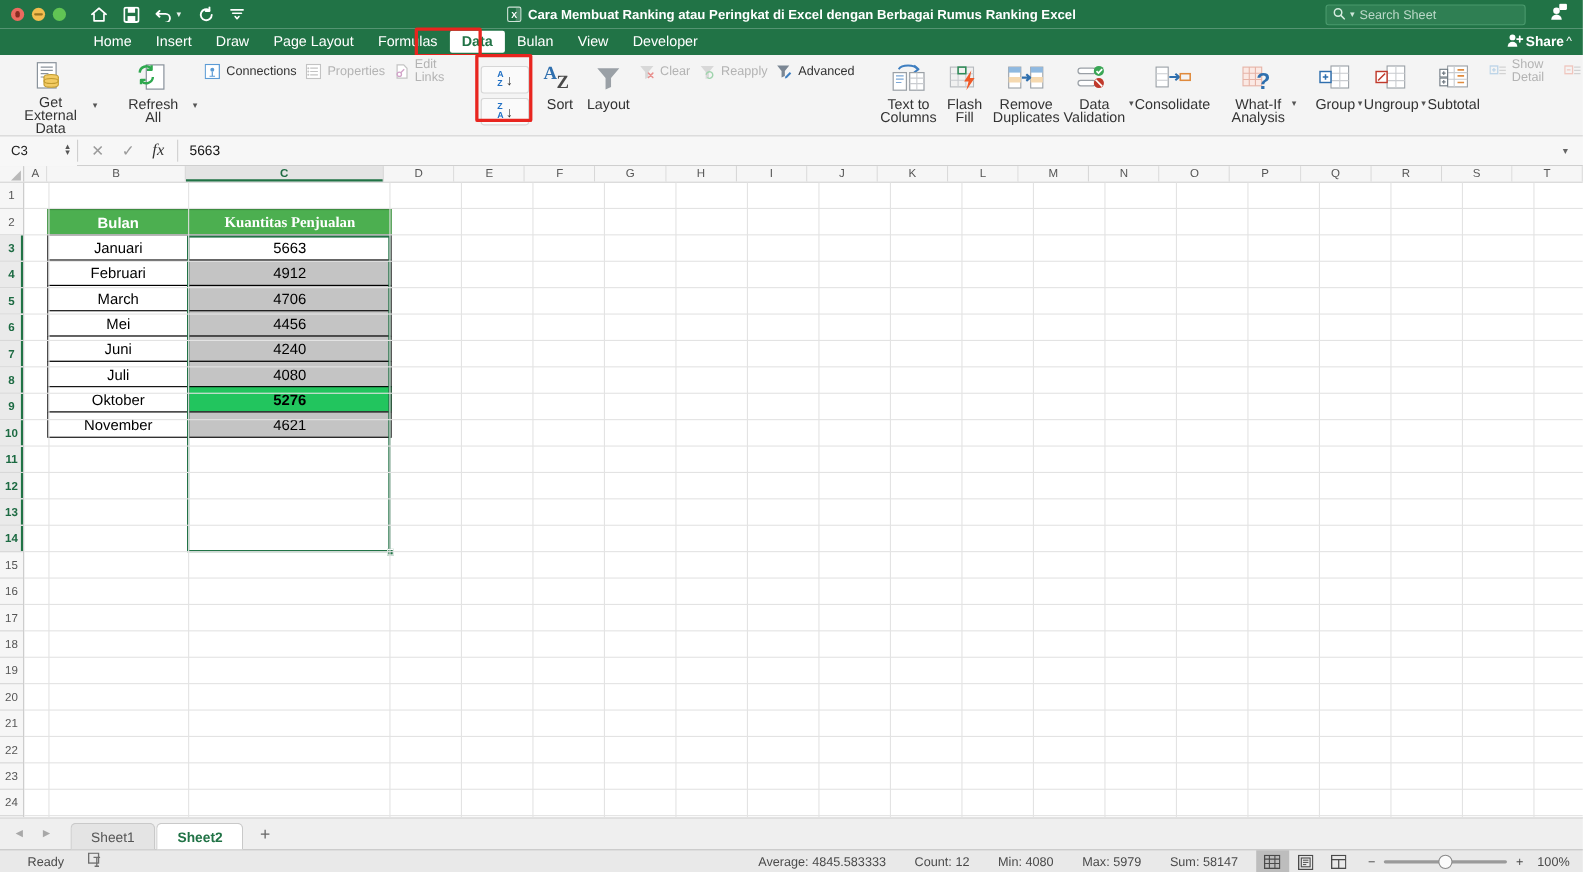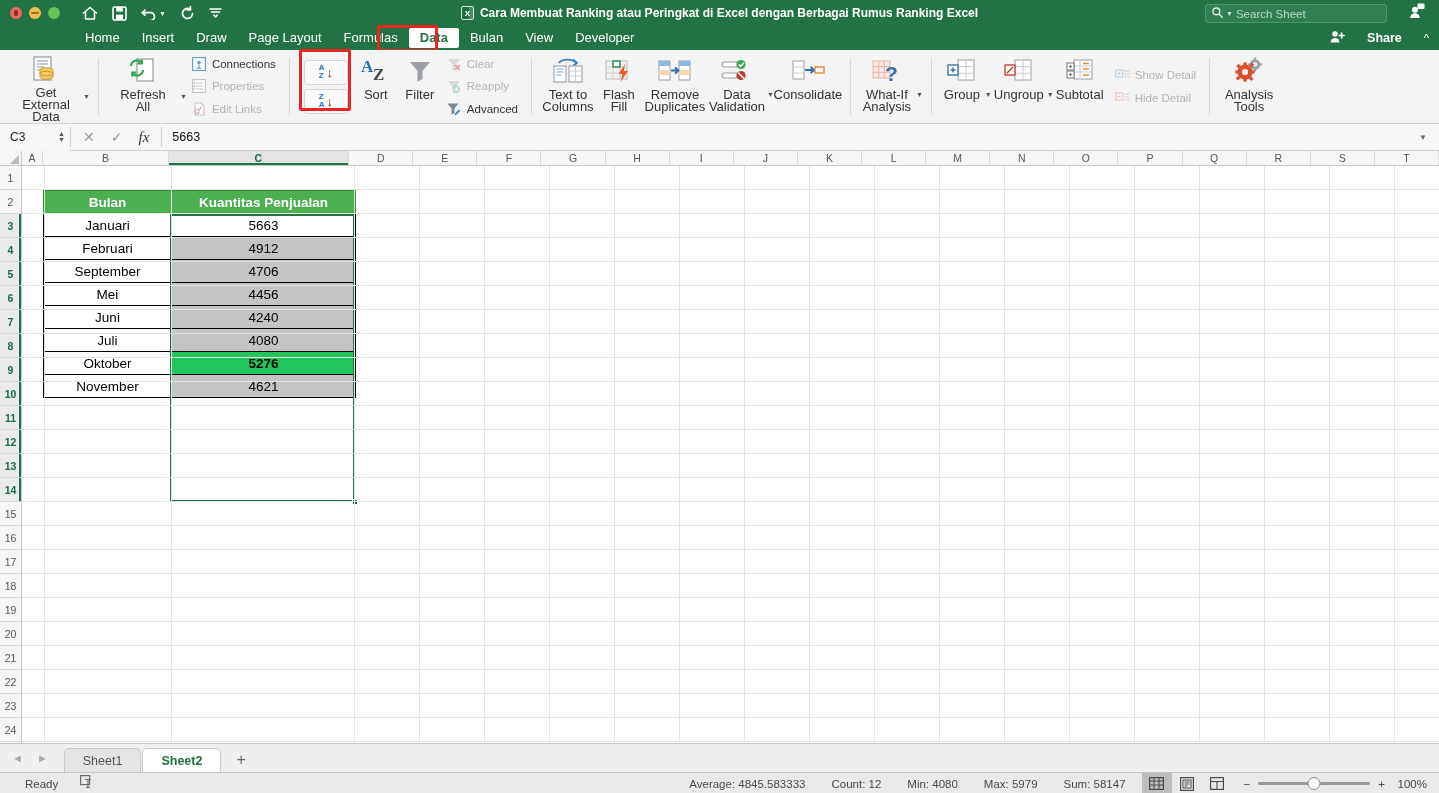--- a/index.html
+++ b/index.html
@@ -77,21 +77,21 @@
   .tab.active {
     background: #ffffff; color: #217346; font-weight: bold;
     border-radius: 2px; height: 20px; line-height: 20px;
   }
   .tab-highlight {
     position: absolute;
     border: 3px solid #e8251f; border-radius: 2px;
     pointer-events: none;
   }
   .share-area {
-    position: absolute; right: 10px; display: flex; align-items: center; gap: 22px;
+    position: absolute; right: 10px; display: flex; align-items: center; gap: 2px;
     color: #fff; font-size: 12.5px; font-weight: bold;
   }
   .share-caret { font-size: 11px; font-weight: normal; }
 
   
   .ribbon {
     height: 74px; background: #f4f4f4;
     border-bottom: 1px solid #d2d2d2;
     display: flex; align-items: stretch; position: relative;
     padding-left: 4px;
@@ -99,21 +99,21 @@
   .rgroup { display: flex; align-items: stretch; padding: 0 6px; }
   .rsep { width: 1px; background: #d8d8d8; margin: 8px 2px; }
 
   .bigbtn {
     width: 72px; display:flex; flex-direction:column; align-items:center;
     justify-content:flex-start; padding-top: 6px; cursor: default;
   }
   .bigbtn .lbl { font-size: 13px; color: #333; text-align:center; line-height: 12px; margin-top: 3px;}
   .ico { height: 30px; display:flex; align-items:center; justify-content:center; }
 
-  .smallstack { display:flex; flex-direction:column; justify-content:center; gap:2px; padding: 4px 2px;}
+  .smallstack { display:flex; flex-direction:row; justify-content:center; gap:2px; padding: 4px 2px;}
   .smallrow {
     display:flex; align-items:center; gap:5px; height:21px; padding: 0 3px;
     font-size: 11.5px; color:#333; cursor: default;
   }
   .smallrow.dis { color: #b3b3b3; }
   .smallrow .sico { width:15px; height:15px; display:flex; align-items:center; justify-content:center; }
 
   .sortbtns { display:flex; flex-direction:column; justify-content:center; gap:4px; padding: 0 6px; position:relative;}
   .sortbtn {
     width: 44px; height: 25px; display:flex; align-items:center; justify-content:center;
@@ -426,21 +426,21 @@
       </div>
       <div class="lbl">Sort</div>
     </div>
 
     <div class="bigbtn" style="width:44px">
       <div class="ico">
         <svg width="26" height="26" viewBox="0 0 26 26">
             <path d="M3 4 h20 l-7.5 9 v8 l-5 2.4 v-10.4 z" fill="#9aa0a6"></path>
           </svg>
       </div>
-      <div class="lbl">Filter</div>
+      <div class="lbl">Layout</div>
     </div>
 
     <div class="smallstack">
       <div class="smallrow dis">
         <span class="sico">
           <svg width="14" height="14" viewBox="0 0 14 14">
               <path d="M1 2 h12 l-4.5 5.5 v5 l-3 1.4 v-6.4 z" fill="#d8d8d8"></path>
               <path d="M8.5 8.5 l4 4 M12.5 8.5 l-4 4" stroke="#e8908e" stroke-width="1.4" stroke-linecap="round"></path>
             </svg>
         </span>
@@ -729,32 +729,32 @@
         <div class="rowcell">22</div>
         <div class="rowcell">23</div>
         <div class="rowcell">24</div>
         <div class="rowcell">25</div>
       </div>
     <div class="cells" id="cells">
 
       <div class="dtable" id="dtable" style="top: 24px;">
           <div class="dtr">
             <div class="dcell hdr-cell c-bulan" style="background: rgb(76, 175, 80);">Bulan</div>
-            <div class="dcell hdr-cell c-kuan" style="background: rgb(76, 175, 80);">Kuantitas Penjualan</div>
+            <div class="dcell hdr-cell c-kuan" style="background: rgb(76, 175, 80); font-family: Liberation Serif, serif;">Kuantitas Penjualan</div>
           </div>
           <div class="dtr">
             <div class="dcell c-bulan white-cell">Januari</div>
             <div class="dcell c-kuan white-cell">5663</div>
           </div>
           <div class="dtr">
             <div class="dcell c-bulan white-cell">Februari</div>
             <div class="dcell c-kuan sel-cell" style="background: rgb(196, 196, 196);">4912</div>
           </div>
           <div class="dtr">
-            <div class="dcell c-bulan white-cell">September</div>
+            <div class="dcell c-bulan white-cell">March</div>
             <div class="dcell c-kuan sel-cell" style="background: rgb(196, 196, 196);">4706</div>
           </div>
           <div class="dtr">
             <div class="dcell c-bulan white-cell">Mei</div>
             <div class="dcell c-kuan sel-cell" style="background: rgb(196, 196, 196);">4456</div>
           </div>
           <div class="dtr">
             <div class="dcell c-bulan white-cell">Juni</div>
             <div class="dcell c-kuan sel-cell" style="background: rgb(196, 196, 196);">4240</div>
           </div>

